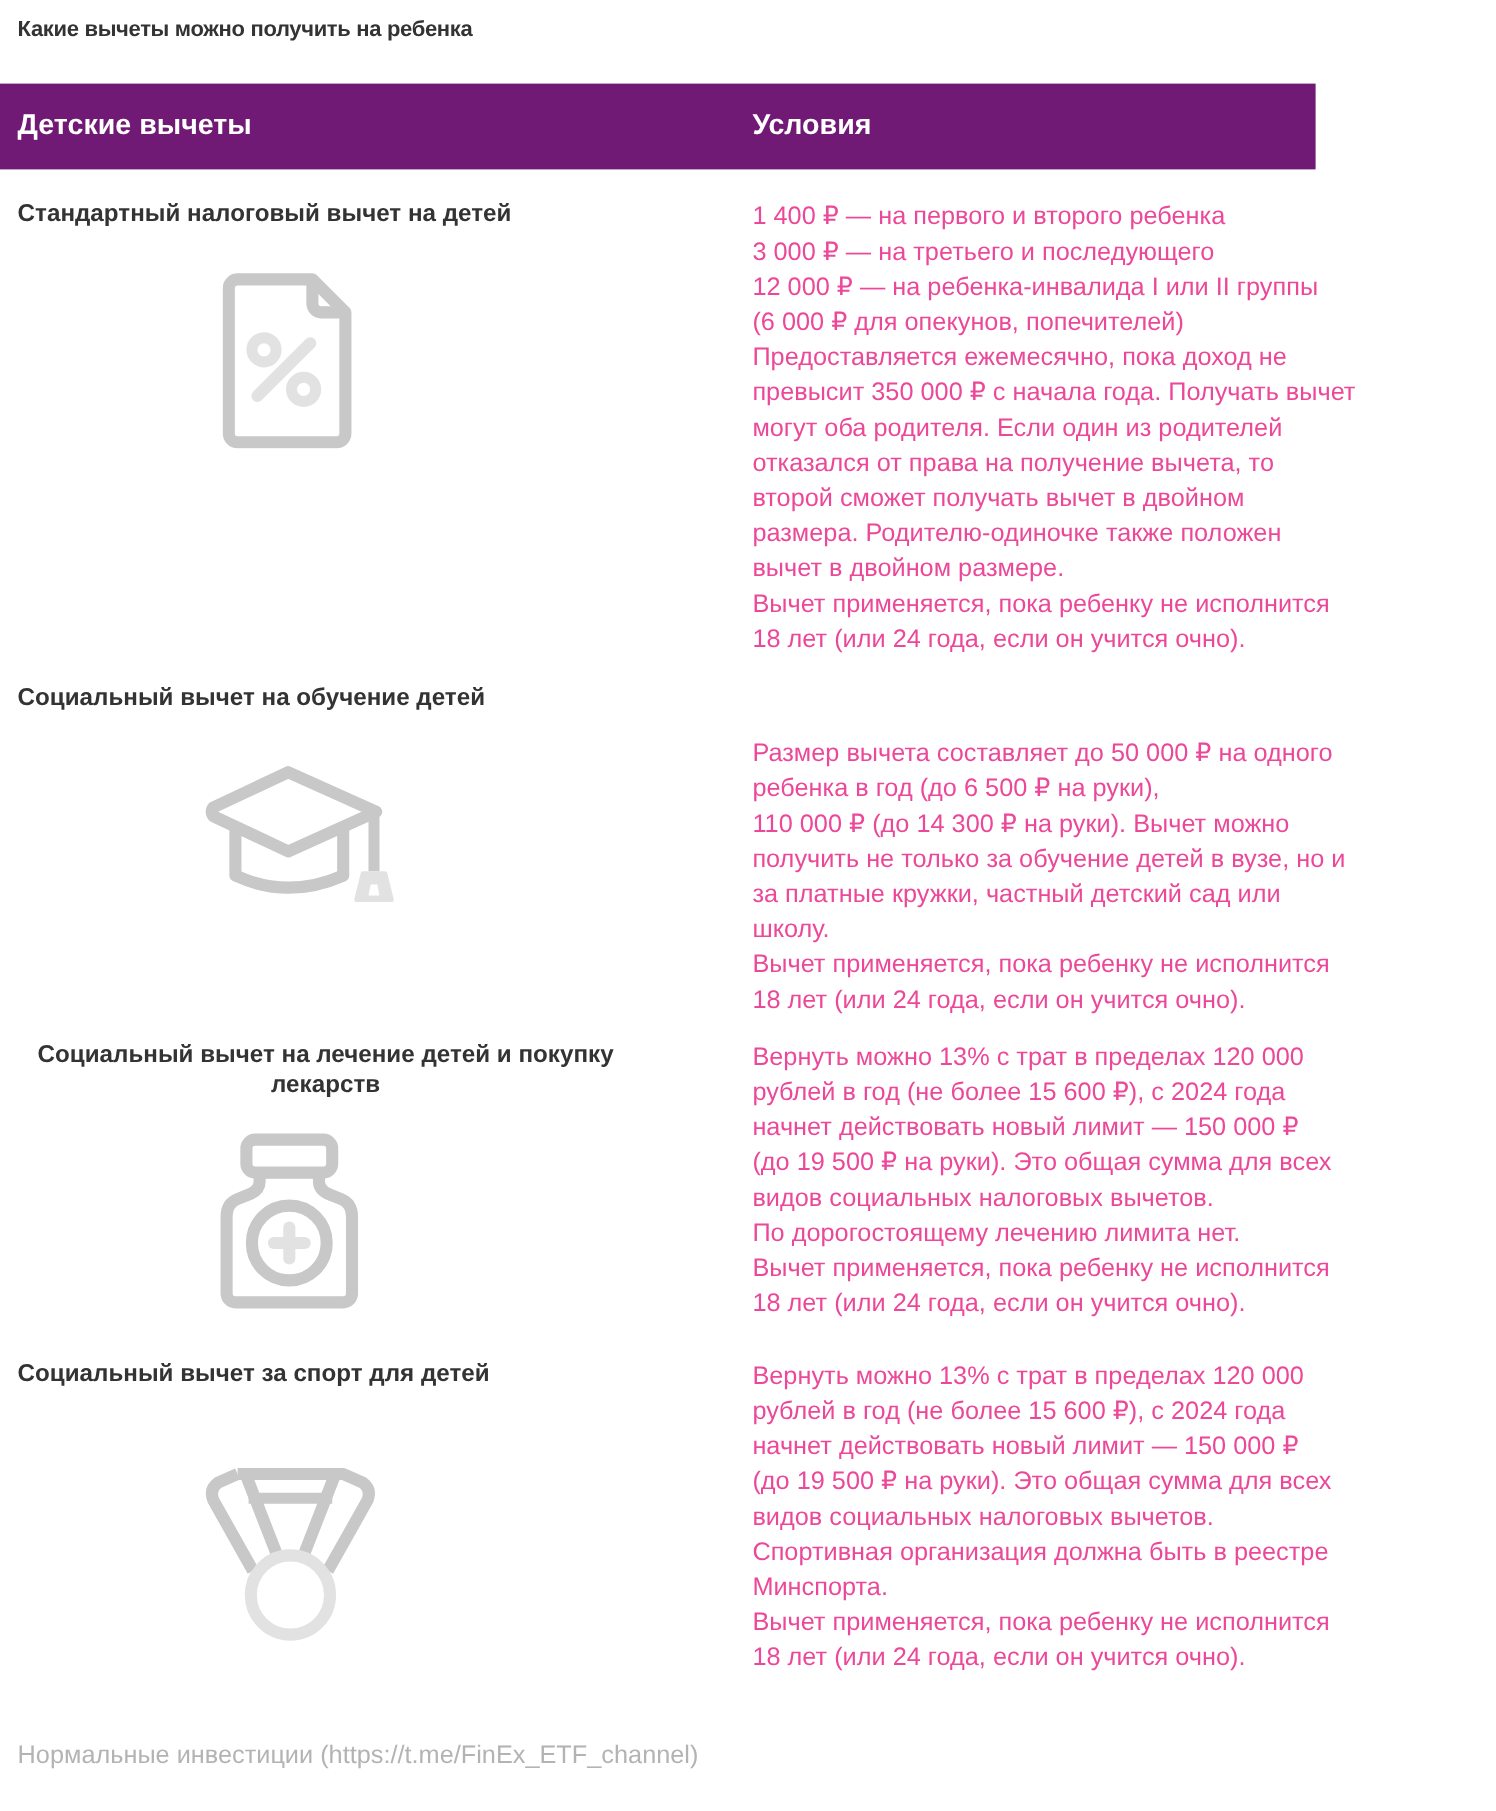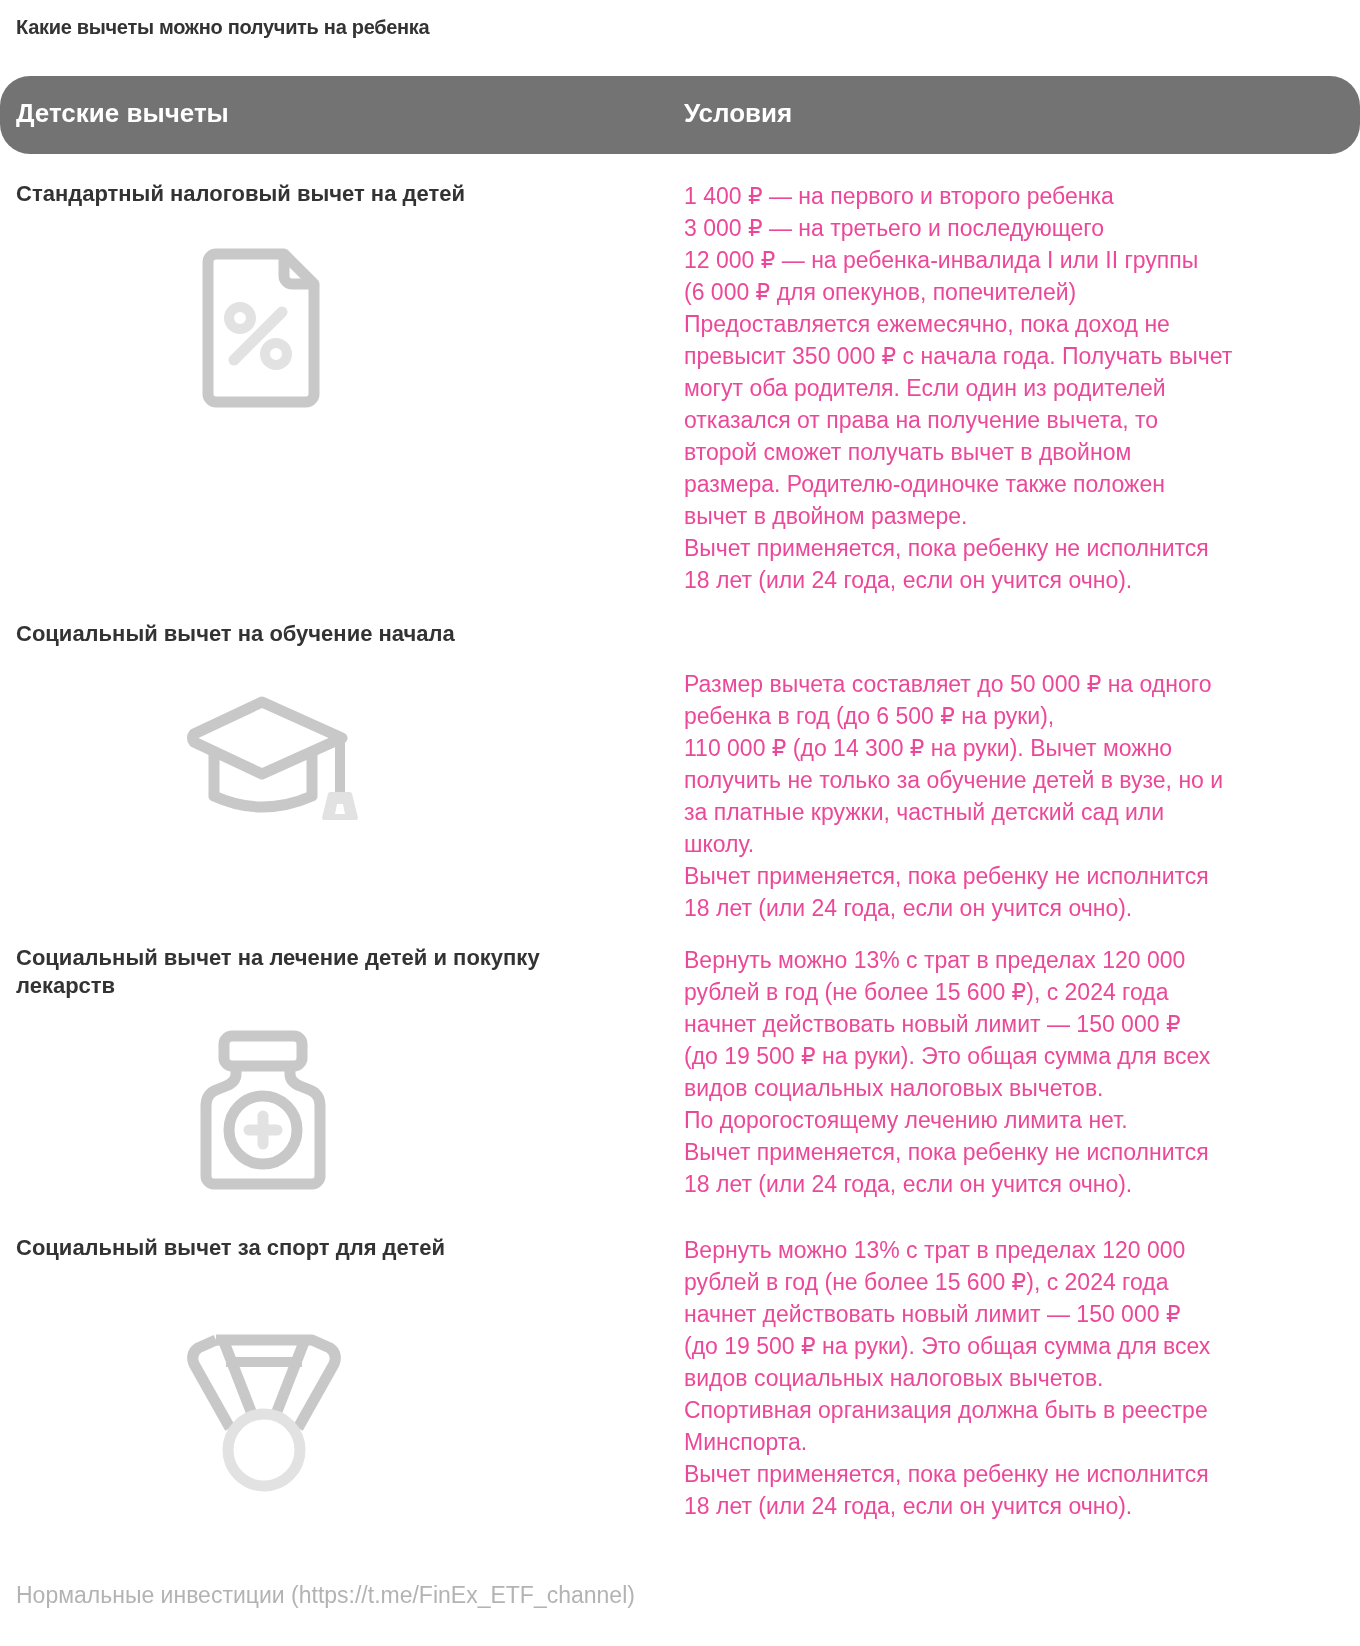--- a/index.html
+++ b/index.html
@@ -19,24 +19,23 @@
       top: 16px;
       font-size: 20px;
       font-weight: bold;
       color: #333333;
       letter-spacing: -0.3px;
     }
 
     .header-band {
       position: absolute;
       left: 0; top: 76px;
-      width: 1360px; height: 78px;
-      background: #737373;
+      width: 1196px; height: 78px;
+      background: #701a75;
       color: #ffffff;
-      border-radius: 30px;
     }
     .header-band .col-h {
       position: absolute;
       top: 22px;
       font-size: 26px;
       font-weight: bold;
       color: #ffffff;
     }
     .header-band .col-h.left { left: 16px; }
     .header-band .col-h.right { left: 684px; }
@@ -107,21 +106,21 @@
       <span class="line">отказался от права на получение вычета, то</span>
       <span class="line">второй сможет получать вычет в двойном</span>
       <span class="line">размера. Родителю-одиночке также положен</span>
       <span class="line">вычет в двойном размере.</span>
       <span class="line">Вычет применяется, пока ребенку не исполнится</span>
       <span class="line">18 лет (или 24 года, если он учится очно).</span>
     </div>
   </div>
 
   <div class="row" style="top:616px; height:300px;">
-    <div class="name" style="top:4px;">Социальный вычет на обучение начала</div>
+    <div class="name" style="top:4px;">Социальный вычет на обучение детей</div>
     <div class="icon" style="left:184px; top:80px;">
       <svg width="176" height="128" viewBox="0 0 176 128">
         <path d="M78 6 L158 42 L78 78 L10 46 A6 6 0 0 1 10 38 Z" fill="none" stroke="#c8c8c8" stroke-width="11" stroke-linejoin="round"></path>
         <path d="M30 56 V100 Q78 122 128 100 V56" fill="none" stroke="#c8c8c8" stroke-width="11" stroke-linejoin="round"></path>
         <line x1="156" y1="42" x2="156" y2="96" stroke="#c8c8c8" stroke-width="10"></line>
         <path d="M146 98 H166 L172 122 H140 Z" fill="#e2e2e2" stroke="#e2e2e2" stroke-width="4" stroke-linejoin="round"></path>
         <path d="M153 108 H159 L161 118 H151 Z" fill="#ffffff"></path>
       </svg>
     </div>
     <div class="cond" style="top:4px;margin-top:48px;">
@@ -130,21 +129,21 @@
       <span class="line">110 000 ₽ (до 14 300 ₽ на руки). Вычет можно</span>
       <span class="line">получить не только за обучение детей в вузе, но и</span>
       <span class="line">за платные кружки, частный детский сад или</span>
       <span class="line">школу.</span>
       <span class="line">Вычет применяется, пока ребенку не исполнится</span>
       <span class="line">18 лет (или 24 года, если он учится очно).</span>
     </div>
   </div>
 
   <div class="row" style="top:940px; height:260px;">
-    <div class="name" style="top:4px;">
+    <div class="name" style="top:4px;text-align:center;">
       <span class="line" style="display:block;">Социальный вычет на лечение детей и покупку</span>
       <span class="line" style="display:block;">лекарств</span>
     </div>
     <div class="icon" style="left:200px; top:90px;">
       <svg width="126" height="160" viewBox="0 0 126 160">
         <rect x="24" y="6" width="78" height="30" rx="8" fill="none" stroke="#c8c8c8" stroke-width="11"></rect>
         <path d="M36 36 V44 Q36 52 26 56 L16 60 Q6 64 6 76 V146 A8 8 0 0 0 14 154 H112 A8 8 0 0 0 120 146 V76 Q120 64 110 60 L100 56 Q90 52 90 44 V36" fill="none" stroke="#c8c8c8" stroke-width="11" stroke-linejoin="round"></path>
         <circle cx="63" cy="100" r="34" fill="none" stroke="#c8c8c8" stroke-width="11"></circle>
         <line x1="63" y1="86" x2="63" y2="114" stroke="#e2e2e2" stroke-width="11" stroke-linecap="round"></line>
         <line x1="49" y1="100" x2="77" y2="100" stroke="#e2e2e2" stroke-width="11" stroke-linecap="round"></line>

